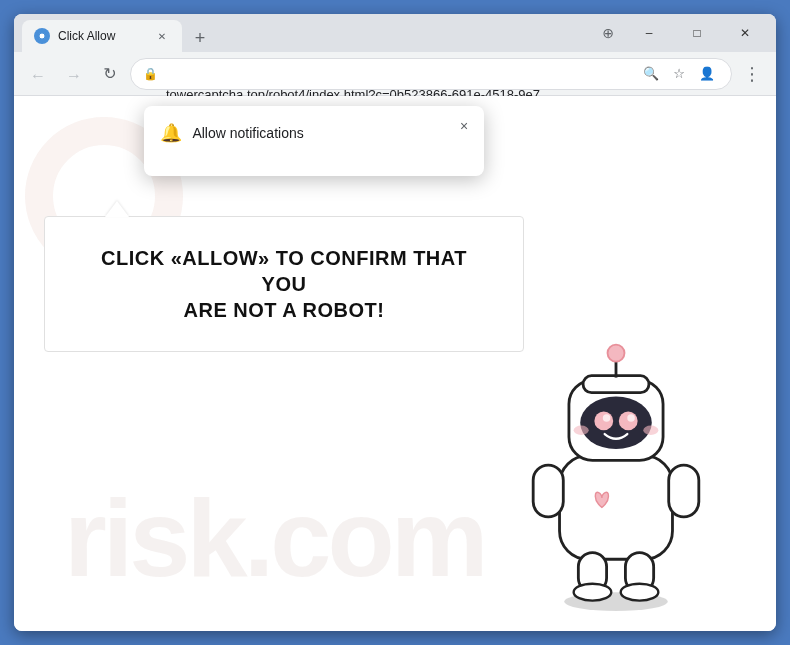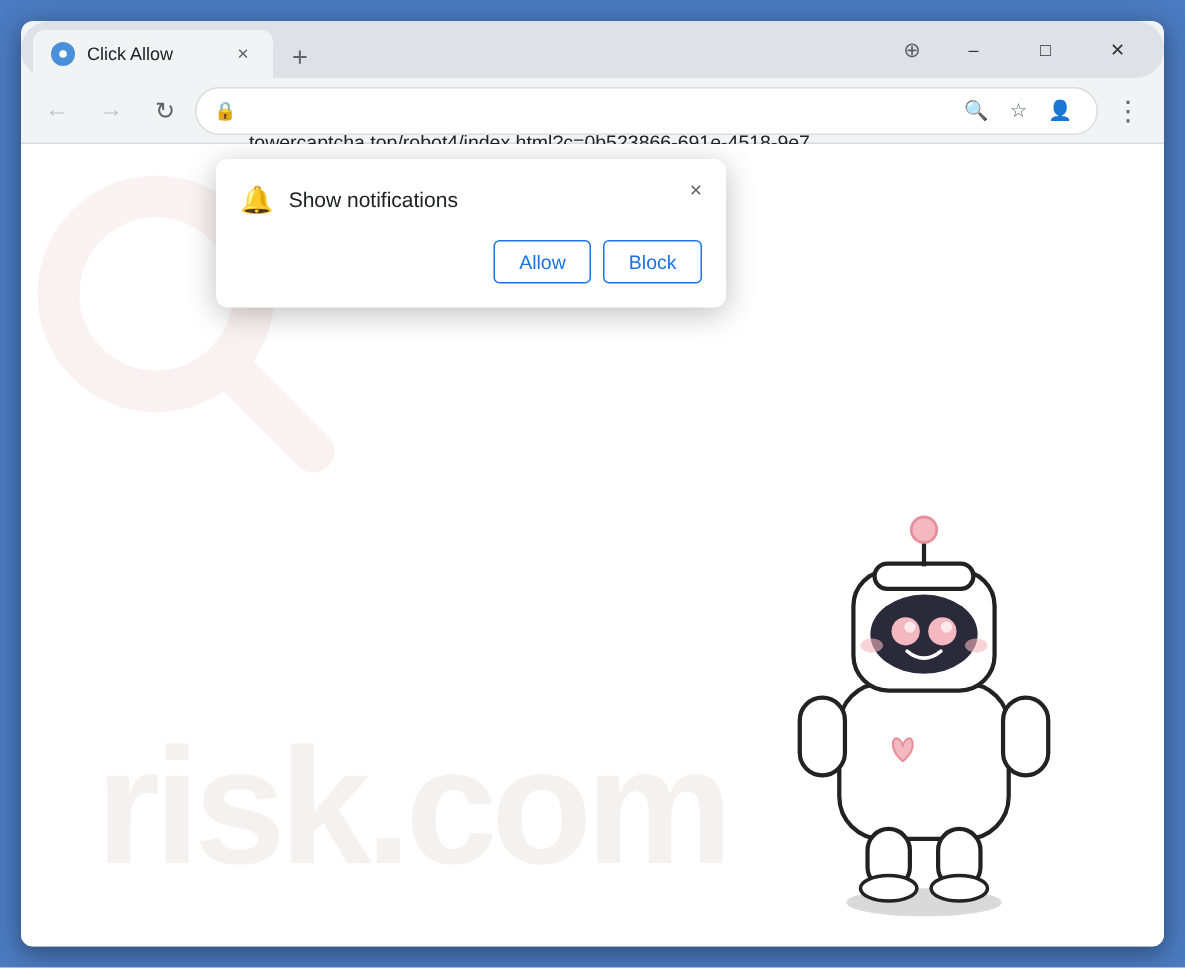--- a/index.html
+++ b/index.html
@@ -25,21 +25,20 @@
     }
 
     
     .title-bar {
       height: 38px;
       background: #dee1e6;
       display: flex;
       align-items: center;
       padding: 0 8px;
       gap: 0;
-      border-radius: 19px;
     }
 
     .win-btn {
       width: 46px;
       height: 38px;
       display: flex;
       align-items: center;
       justify-content: center;
       cursor: pointer;
       font-size: 12px;
@@ -439,28 +438,30 @@
         <circle cx="80" cy="80" r="65" fill="none" stroke="#d4a090" stroke-width="28"></circle>
         <line x1="130" y1="130" x2="185" y2="185" stroke="#d4a090" stroke-width="28" stroke-linecap="round"></line>
       </svg>
       <span class="watermark-text">risk.com</span>
     </div>
 
     <div class="notification-popup">
       <div class="popup-close">×</div>
       <div class="popup-permission">
         <span class="bell-icon">🔔</span>
-        <span class="permission-text">Show notifications</span>
+        <span class="permission-text">Allow notifications</span>
       </div>
-      <div class="popup-buttons">
-        <button class="btn-allow">Allow</button>
-        <button class="btn-block">Block</button>
+    </div>
+
+    <div class="page-message">
+      <div class="message-text">
+        <span>CLICK «ALLOW» TO CONFIRM THAT YOU</span><br>
+        <span>ARE NOT A ROBOT!</span>
       </div>
     </div>
-
 
     <div class="robot-container">
       <svg class="robot-svg" viewBox="0 0 260 340" xmlns="http://www.w3.org/2000/svg">
 
         <ellipse cx="130" cy="330" rx="55" ry="10" fill="rgba(0,0,0,0.15)"></ellipse>
 
         <rect x="70" y="175" width="120" height="110" rx="30" ry="30" fill="white" stroke="#222" stroke-width="3"></rect>
 
         <path d="M115,220 C115,215 108,210 108,218 C108,225 115,230 115,230 C115,230 122,225 122,218 C122,210 115,215 115,220 Z" fill="#f4b8c0" stroke="#e8909a" stroke-width="1.5"></path>
 

